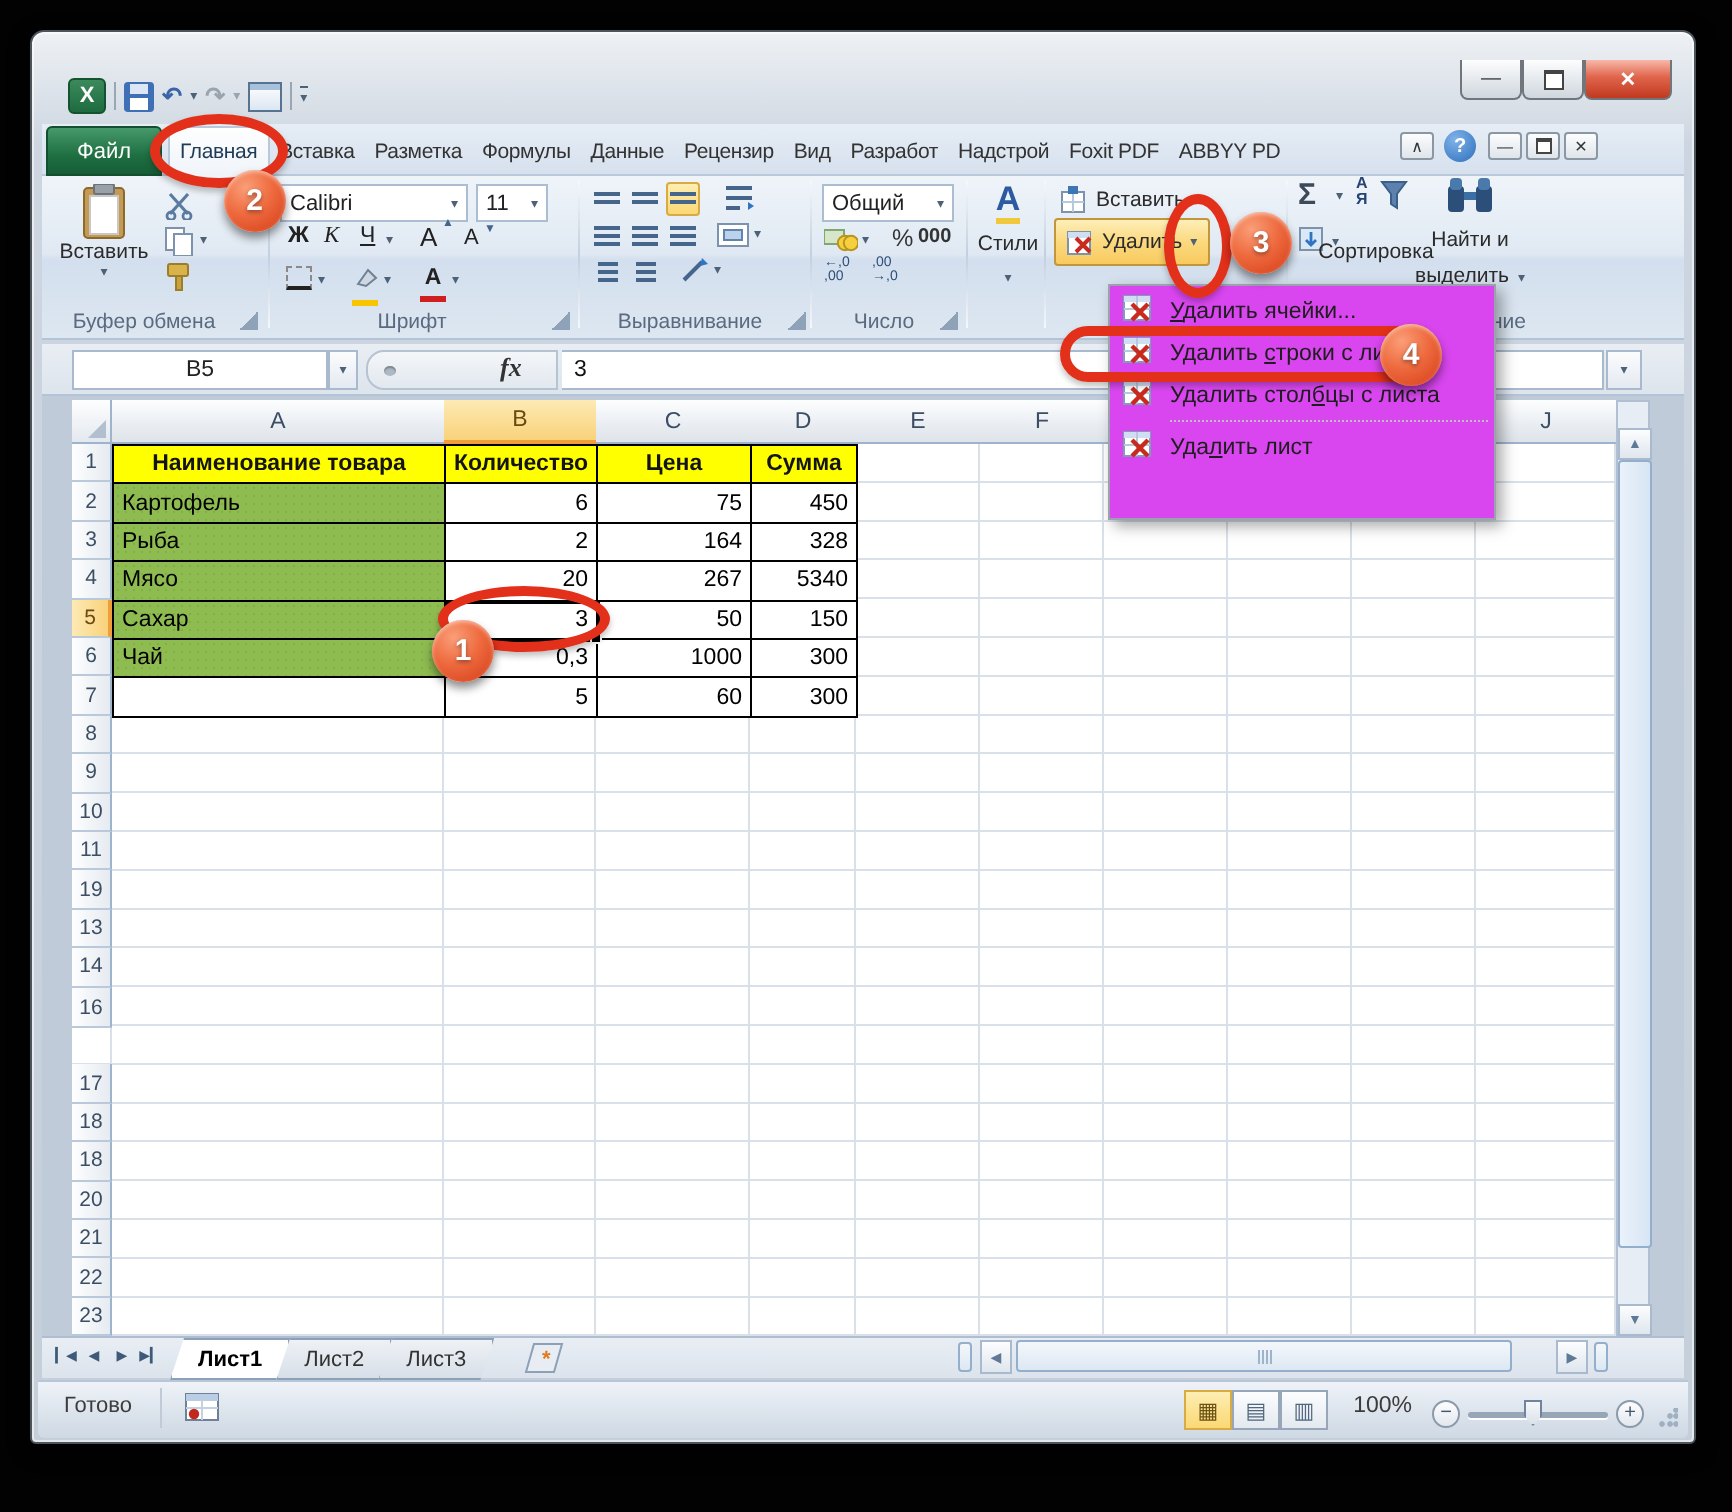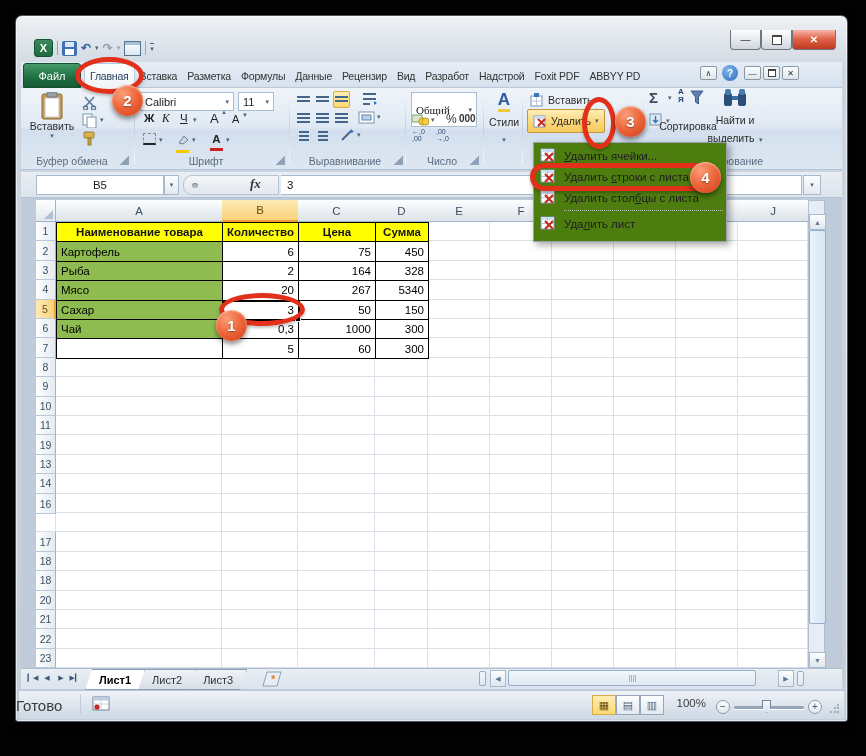--- a/index.html
+++ b/index.html
@@ -145,21 +145,21 @@
   .zthumb{width:9px;height:13px;background:linear-gradient(#f6f8fa,#dbe2ea);border:1px solid #70859d;
     clip-path:polygon(0 0,100% 0,100% 62%,50% 100%,0 62%);}
   .grip{width:10px;height:10px;background:
     radial-gradient(circle at 2px 8px,#9fb0c2 1.2px,transparent 1.6px),
     radial-gradient(circle at 6px 8px,#9fb0c2 1.2px,transparent 1.6px),
     radial-gradient(circle at 6px 4px,#9fb0c2 1.2px,transparent 1.6px),
     radial-gradient(circle at 9px 8px,#9fb0c2 1.2px,transparent 1.6px),
     radial-gradient(circle at 9px 4px,#9fb0c2 1.2px,transparent 1.6px),
     radial-gradient(circle at 9px 1px,#9fb0c2 1.2px,transparent 1.6px);}
   
-  #delete-menu{left:533px;top:142px;width:194px;height:100px;background:#4d7c0f;
+  #delete-menu{left:554px;top:142px;width:194px;height:118px;background:#d946ef;
     border:1px solid #9aa3ad;box-shadow:3px 3px 7px rgba(0,0,0,.35);z-index:40;padding-top:2px;}
   .mitem{height:21px;display:flex;align-items:center;gap:8px;padding:0 8px 0 6px;
     font-size:11.5px;color:#1e1e1e;}
   .msep{height:0;border-top:1px dotted #bcbcbc;margin:2px 3px 2px 30px;}
   .accel{text-decoration:underline;}
   
   .ring{position:absolute;border:5px solid #e2301a;border-radius:50%;z-index:60;
     box-shadow:0 2px 3px rgba(0,0,0,.25);box-sizing:border-box;}
   .ring.rect{border-radius:14px;}
   .ball{position:absolute;width:31px;height:31px;border-radius:50%;z-index:61;
@@ -330,21 +330,21 @@
       <span class="bars" style="width:10px;"></span>
     </div>
   <svg class="abs" style="left:340px;top:128px;" width="15" height="14">
       <path d="M2 12 L11 3" stroke="#46658a" stroke-width="2"></path>
       <path d="M11 1 l3 3 l-4 1 z" fill="#2f74c2"></path>
     </svg>
   <span class="abs dd" style="left:357px;top:131px;">▾</span>
   <div class="abs grouplabel" style="left:291px;top:155px;width:108px;">Выравнивание</div>
   <span class="abs lau" style="left:394px;top:156px;"></span>
 
-  <div class="abs selbox2" style="left:411px;top:92px;width:66px;height:35px;font-family:Liberation Serif, serif;">
+  <div class="abs selbox2" style="left:411px;top:92px;width:66px;height:19px;">
     <span>Общий</span>
     <span class="dd">▾</span>
   </div>
   <svg class="abs" style="left:412px;top:113px;" width="17" height="13">
       <rect x="0" y="2" width="10" height="7" fill="#d7e6cb" stroke="#7fa86f"></rect>
       <circle cx="10.5" cy="8.5" r="3.6" fill="#f5cf3e" stroke="#b8941f"></circle>
       <circle cx="13.5" cy="8.5" r="3.6" fill="#f5cf3e" stroke="#b8941f"></circle>
     </svg>
   <span class="abs dd" style="left:431px;top:116px;">▾</span>
   <span class="abs" style="left:446px;top:112px;font-size:12px;color:#333;">%</span>
@@ -550,21 +550,21 @@
       <span class="gripbar"></span>
       <span class="gripbar"></span>
       <span class="gripbar"></span>
   </div>
   <div class="abs scrbtn" style="left:778px;top:670px;width:16px;height:17px;position:absolute;">
       <span>▶</span>
     </div>
   <div class="abs hthumb" style="left:797px;top:671px;width:7px;height:15px;"></div>
 
   <div class="abs statusbar"></div>
-  <div class="abs" style="left:16px;top:697px;font-size:15px;color:#3c3c3c;">Готово</div>
+  <div class="abs" style="left:32px;top:697px;font-size:11px;color:#3c3c3c;">Готово</div>
   <div class="abs" style="left:80px;top:694px;width:1px;height:20px;background:#c0cbd7;"></div>
   <svg class="abs" style="left:92px;top:696px;" width="18" height="15">
       <rect x="1" y="1" width="16" height="13" fill="#fff" stroke="#6f8196"></rect>
       <rect x="1" y="1" width="16" height="3.5" fill="#b9cde4"></rect>
       <line x1="1" y1="8" x2="17" y2="8" stroke="#c3d2e2"></line>
       <line x1="9" y1="4" x2="9" y2="14" stroke="#c3d2e2"></line>
       <circle cx="5" cy="11" r="2.6" fill="#c4281c"></circle>
     </svg>
   <div class="abs" style="left:592px;top:695px;display:flex;">
     <div class="vbtn active">

